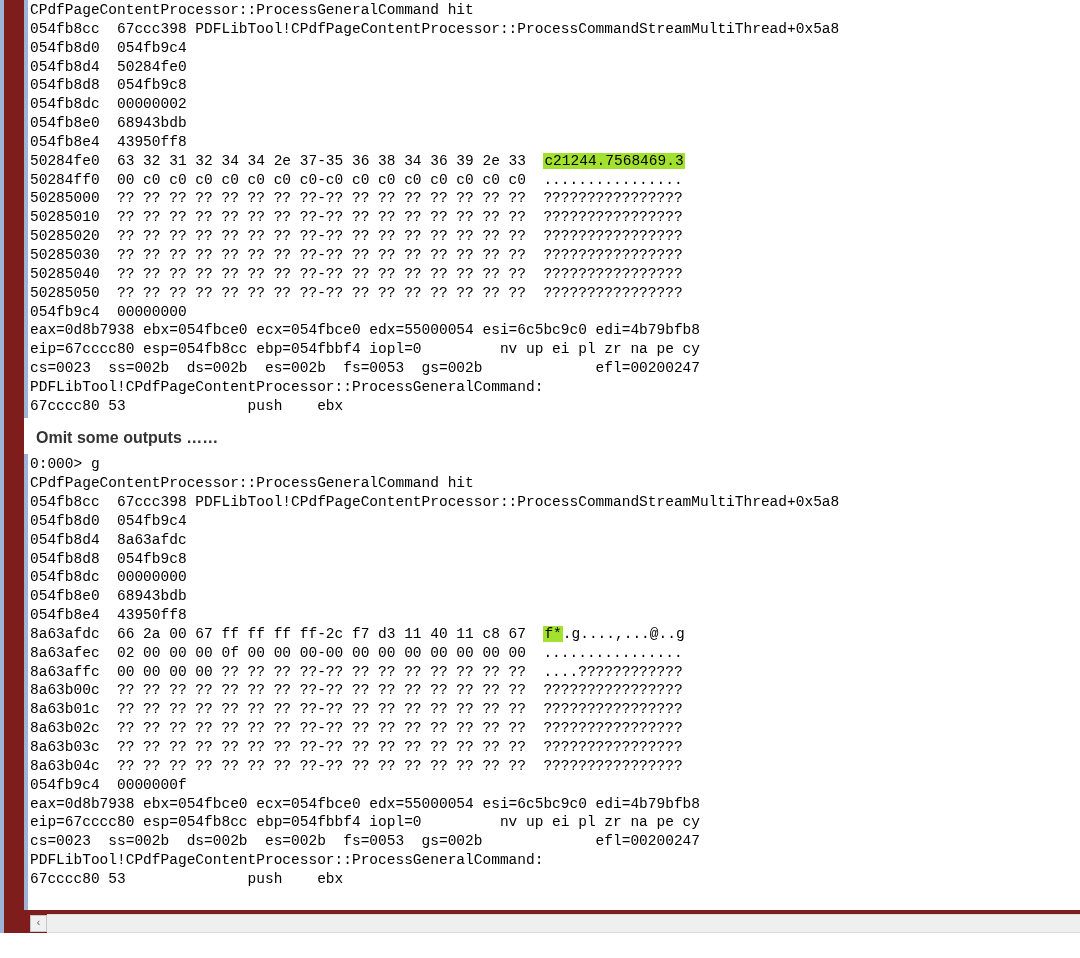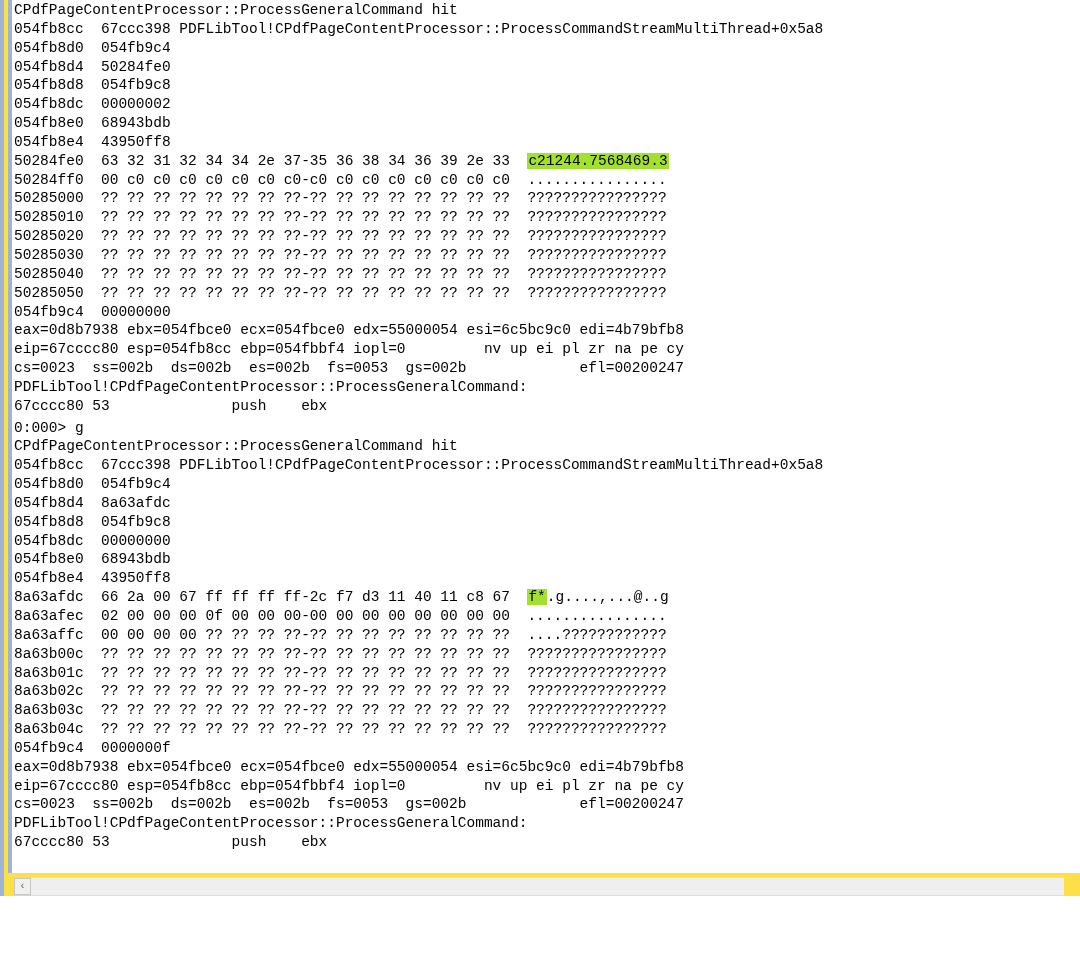--- a/index.html
+++ b/index.html
@@ -7,22 +7,22 @@
     padding: 0;
     background: #ffffff;
     font-family: "Consolas", "Courier New", monospace;
     font-size: 14.5px;
     line-height: 1.3;
     color: #000;
     width: 1080px;
   }
   .outer-frame {
     border-left: 4px solid #9db4d6;
-    padding-left: 4px;
-    background: #fde047;
+    padding-left: 20px;
+    background: #7f1d1d;
     position: relative;
   }
   .pane {
     border-left: 4px solid #9db4d6;
     background: #fff;
     padding: 1px 0 2px 2px;
     white-space: pre;
     overflow: hidden;
   }
   .code-line {
@@ -71,20 +71,21 @@
     border-bottom: 1px solid #dcdcdc;
   }
 </style>
 </head>
 <body>
 
 <div class="outer-frame">
 
   <div class="pane" id="pane1"><div class="code-line">CPdfPageContentProcessor::ProcessGeneralCommand hit</div><div class="code-line">054fb8cc  67ccc398 PDFLibTool!CPdfPageContentProcessor::ProcessCommandStreamMultiThread+0x5a8</div><div class="code-line">054fb8d0  054fb9c4</div><div class="code-line">054fb8d4  50284fe0</div><div class="code-line">054fb8d8  054fb9c8</div><div class="code-line">054fb8dc  00000002</div><div class="code-line">054fb8e0  68943bdb</div><div class="code-line">054fb8e4  43950ff8</div><div class="code-line">50284fe0  63 32 31 32 34 34 2e 37-35 36 38 34 36 39 2e 33  <span class="hl">c21244.7568469.3</span></div><div class="code-line">50284ff0  00 c0 c0 c0 c0 c0 c0 c0-c0 c0 c0 c0 c0 c0 c0 c0  ................</div><div class="code-line">50285000  ?? ?? ?? ?? ?? ?? ?? ??-?? ?? ?? ?? ?? ?? ?? ??  ????????????????</div><div class="code-line">50285010  ?? ?? ?? ?? ?? ?? ?? ??-?? ?? ?? ?? ?? ?? ?? ??  ????????????????</div><div class="code-line">50285020  ?? ?? ?? ?? ?? ?? ?? ??-?? ?? ?? ?? ?? ?? ?? ??  ????????????????</div><div class="code-line">50285030  ?? ?? ?? ?? ?? ?? ?? ??-?? ?? ?? ?? ?? ?? ?? ??  ????????????????</div><div class="code-line">50285040  ?? ?? ?? ?? ?? ?? ?? ??-?? ?? ?? ?? ?? ?? ?? ??  ????????????????</div><div class="code-line">50285050  ?? ?? ?? ?? ?? ?? ?? ??-?? ?? ?? ?? ?? ?? ?? ??  ????????????????</div><div class="code-line">054fb9c4  00000000</div><div class="code-line">eax=0d8b7938 ebx=054fbce0 ecx=054fbce0 edx=55000054 esi=6c5bc9c0 edi=4b79bfb8</div><div class="code-line">eip=67cccc80 esp=054fb8cc ebp=054fbbf4 iopl=0         nv up ei pl zr na pe cy</div><div class="code-line">cs=0023  ss=002b  ds=002b  es=002b  fs=0053  gs=002b             efl=00200247</div><div class="code-line">PDFLibTool!CPdfPageContentProcessor::ProcessGeneralCommand:</div><div class="code-line">67cccc80 53              push    ebx</div></div>
 
+  <div class="omit-bar">Omit some outputs ……</div>
 
   <div class="pane" id="pane2"><div class="code-line">0:000&gt; g</div><div class="code-line">CPdfPageContentProcessor::ProcessGeneralCommand hit</div><div class="code-line">054fb8cc  67ccc398 PDFLibTool!CPdfPageContentProcessor::ProcessCommandStreamMultiThread+0x5a8</div><div class="code-line">054fb8d0  054fb9c4</div><div class="code-line">054fb8d4  8a63afdc</div><div class="code-line">054fb8d8  054fb9c8</div><div class="code-line">054fb8dc  00000000</div><div class="code-line">054fb8e0  68943bdb</div><div class="code-line">054fb8e4  43950ff8</div><div class="code-line">8a63afdc  66 2a 00 67 ff ff ff ff-2c f7 d3 11 40 11 c8 67  <span class="hl">f*</span>.g....,...@..g</div><div class="code-line">8a63afec  02 00 00 00 0f 00 00 00-00 00 00 00 00 00 00 00  ................</div><div class="code-line">8a63affc  00 00 00 00 ?? ?? ?? ??-?? ?? ?? ?? ?? ?? ?? ??  ....????????????</div><div class="code-line">8a63b00c  ?? ?? ?? ?? ?? ?? ?? ??-?? ?? ?? ?? ?? ?? ?? ??  ????????????????</div><div class="code-line">8a63b01c  ?? ?? ?? ?? ?? ?? ?? ??-?? ?? ?? ?? ?? ?? ?? ??  ????????????????</div><div class="code-line">8a63b02c  ?? ?? ?? ?? ?? ?? ?? ??-?? ?? ?? ?? ?? ?? ?? ??  ????????????????</div><div class="code-line">8a63b03c  ?? ?? ?? ?? ?? ?? ?? ??-?? ?? ?? ?? ?? ?? ?? ??  ????????????????</div><div class="code-line">8a63b04c  ?? ?? ?? ?? ?? ?? ?? ??-?? ?? ?? ?? ?? ?? ?? ??  ????????????????</div><div class="code-line">054fb9c4  0000000f</div><div class="code-line">eax=0d8b7938 ebx=054fbce0 ecx=054fbce0 edx=55000054 esi=6c5bc9c0 edi=4b79bfb8</div><div class="code-line">eip=67cccc80 esp=054fb8cc ebp=054fbbf4 iopl=0         nv up ei pl zr na pe cy</div><div class="code-line">cs=0023  ss=002b  ds=002b  es=002b  fs=0053  gs=002b             efl=00200247</div><div class="code-line">PDFLibTool!CPdfPageContentProcessor::ProcessGeneralCommand:</div><div class="code-line">67cccc80 53              push    ebx</div><div class="code-line"></div></div>
 
   <div class="scroll-region">
     <div class="scroll-btn">
       <span>‹</span>
     </div>
     <div class="scroll-track"></div>
   </div>
 

